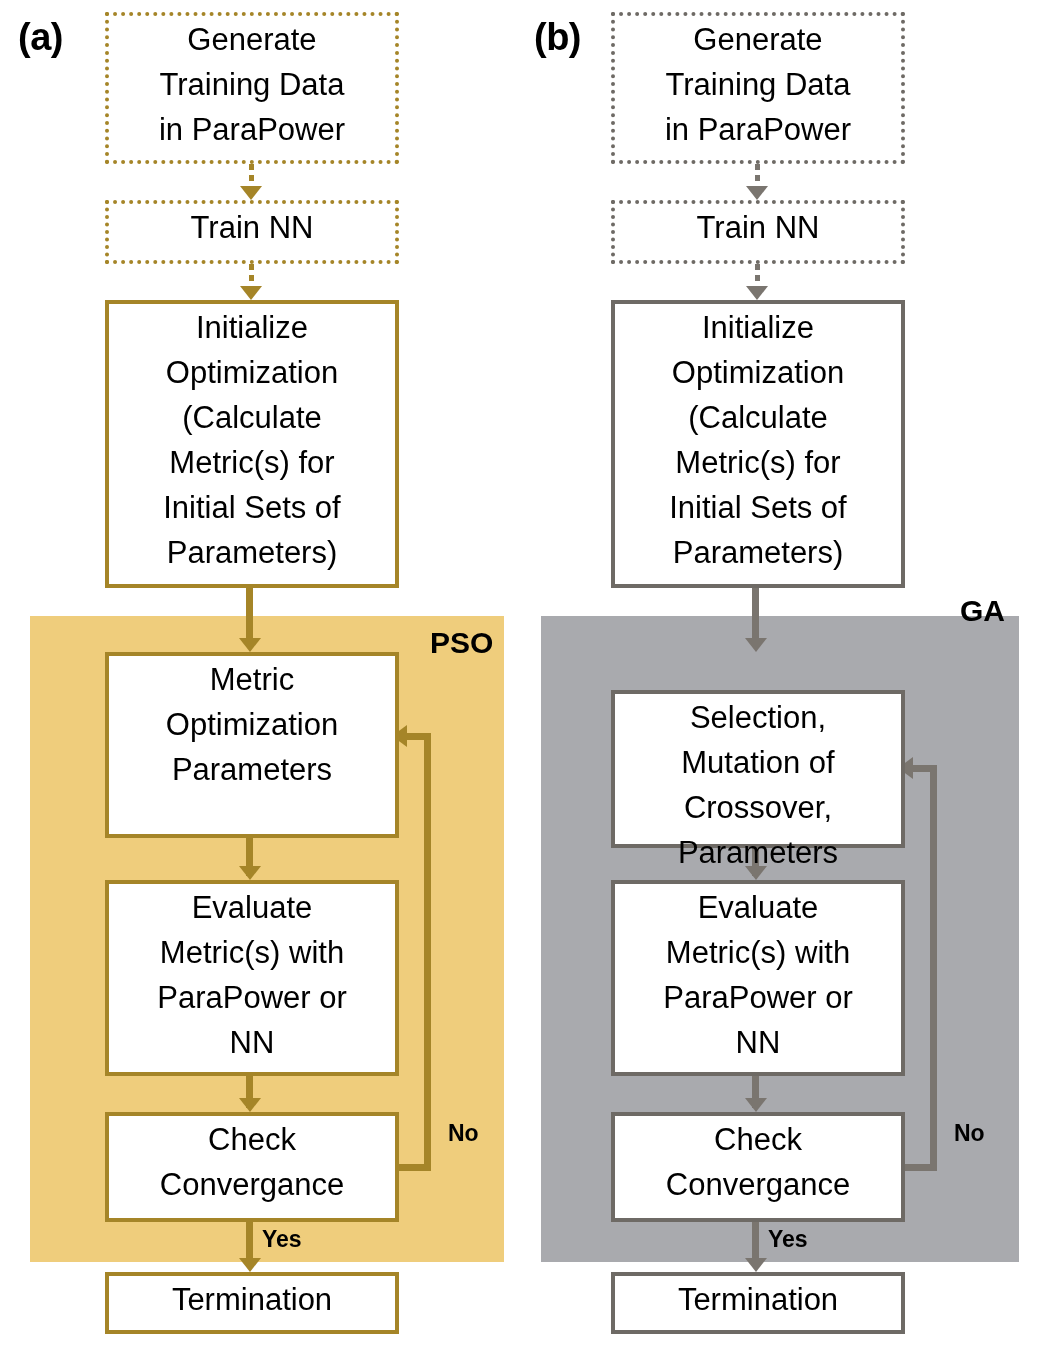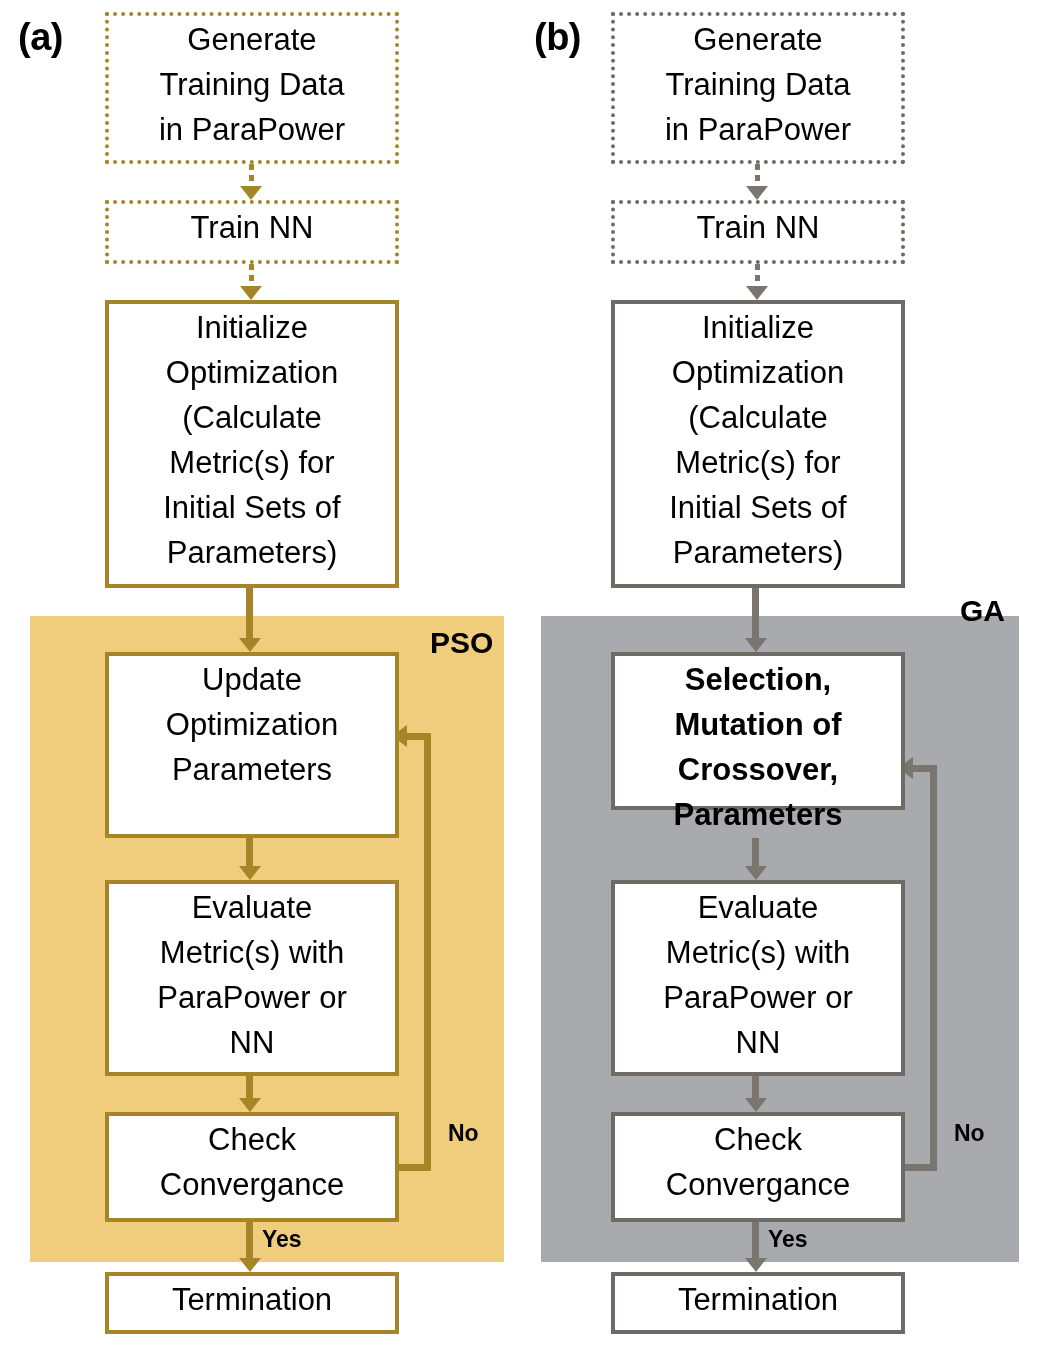--- a/index.html
+++ b/index.html
@@ -163,21 +163,21 @@
       <span>Initial Sets of</span>
       <span>Parameters)</span>
     </div>
   </div>
 
   <div class="seg seg-gold" style="left:246px; top:588px; width:7px; height:54px;"></div>
   <div class="arrow-down gold" style="left:239px; top:638px;"></div>
 
   <div class="box box-solid-gold" style="left:105px; top:652px; width:294px; height:186px;">
     <div>
-      <span>Update</span>
+      <span>Metric</span>
       <span>Optimization</span>
       <span>Parameters</span>
     </div>
   </div>
 
   <div class="seg seg-gold" style="left:246px; top:838px; width:7px; height:38px;"></div>
   <div class="arrow-down gold" style="left:239px; top:866px;"></div>
 
   <div class="box box-solid-gold" style="left:105px; top:880px; width:294px; height:196px;">
     <div>
@@ -242,21 +242,21 @@
       <span>(Calculate</span>
       <span>Metric(s) for</span>
       <span>Initial Sets of</span>
       <span>Parameters)</span>
     </div>
   </div>
 
   <div class="seg seg-grey" style="left:752px; top:588px; width:7px; height:54px;"></div>
   <div class="arrow-down grey" style="left:745px; top:638px;"></div>
 
-  <div class="box box-solid-grey" style="left:611px; top:652px; width:294px; height:158px;font-weight:bold;">
+  <div class="box box-solid-grey" style="left:611px; top:690px; width:294px; height:158px;">
     <div>
       <span>Selection,</span>
       <span>Mutation of</span>
       <span>Crossover,</span>
       <span>Parameters</span>
     </div>
   </div>
 
   <div class="seg seg-grey" style="left:752px; top:838px; width:7px; height:38px;"></div>
   <div class="arrow-down grey" style="left:745px; top:866px;"></div>

